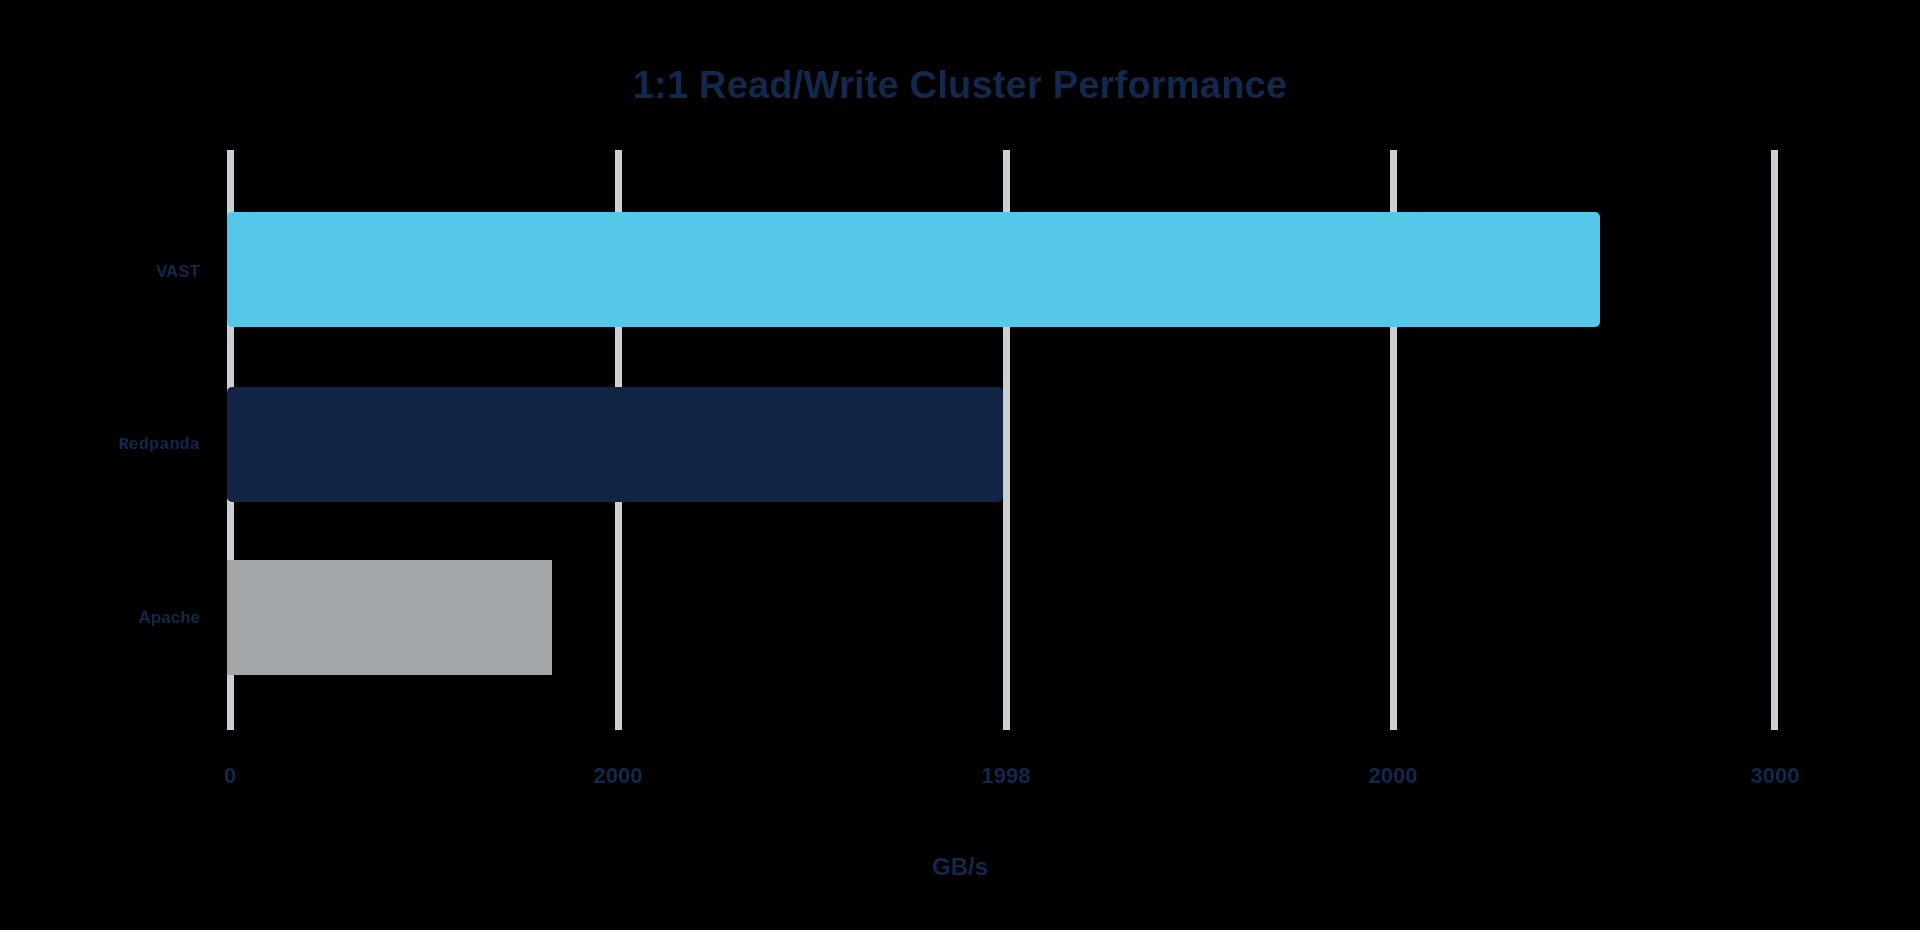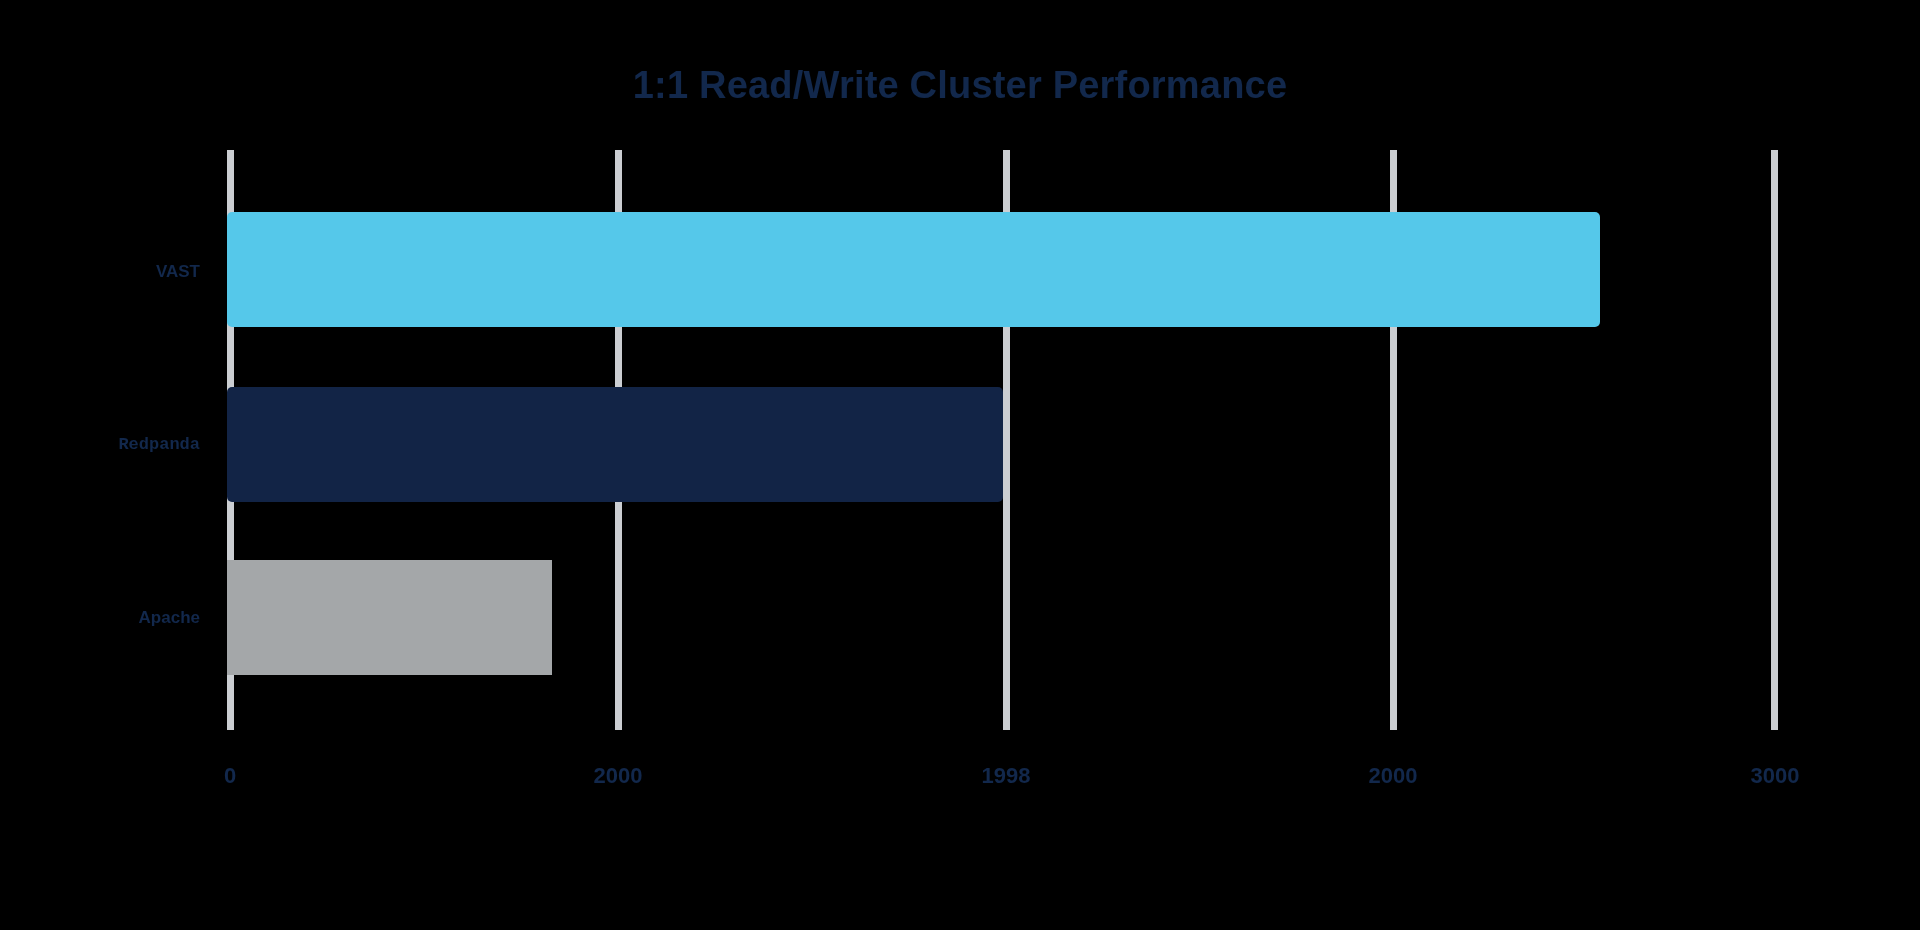--- a/index.html
+++ b/index.html
@@ -132,14 +132,15 @@
     </div>
 
   </div>
 
   <div class="tick-label" style="left:140px;">0</div>
   <div class="tick-label" style="left:528px;">2000</div>
   <div class="tick-label" style="left:916px;">1998</div>
   <div class="tick-label" style="left:1303px;">2000</div>
   <div class="tick-label" style="left: 1685px;">3000</div>
 
+  <div id="x-axis-title">GB/s</div>
 
 </div>
 
 </body></html>

